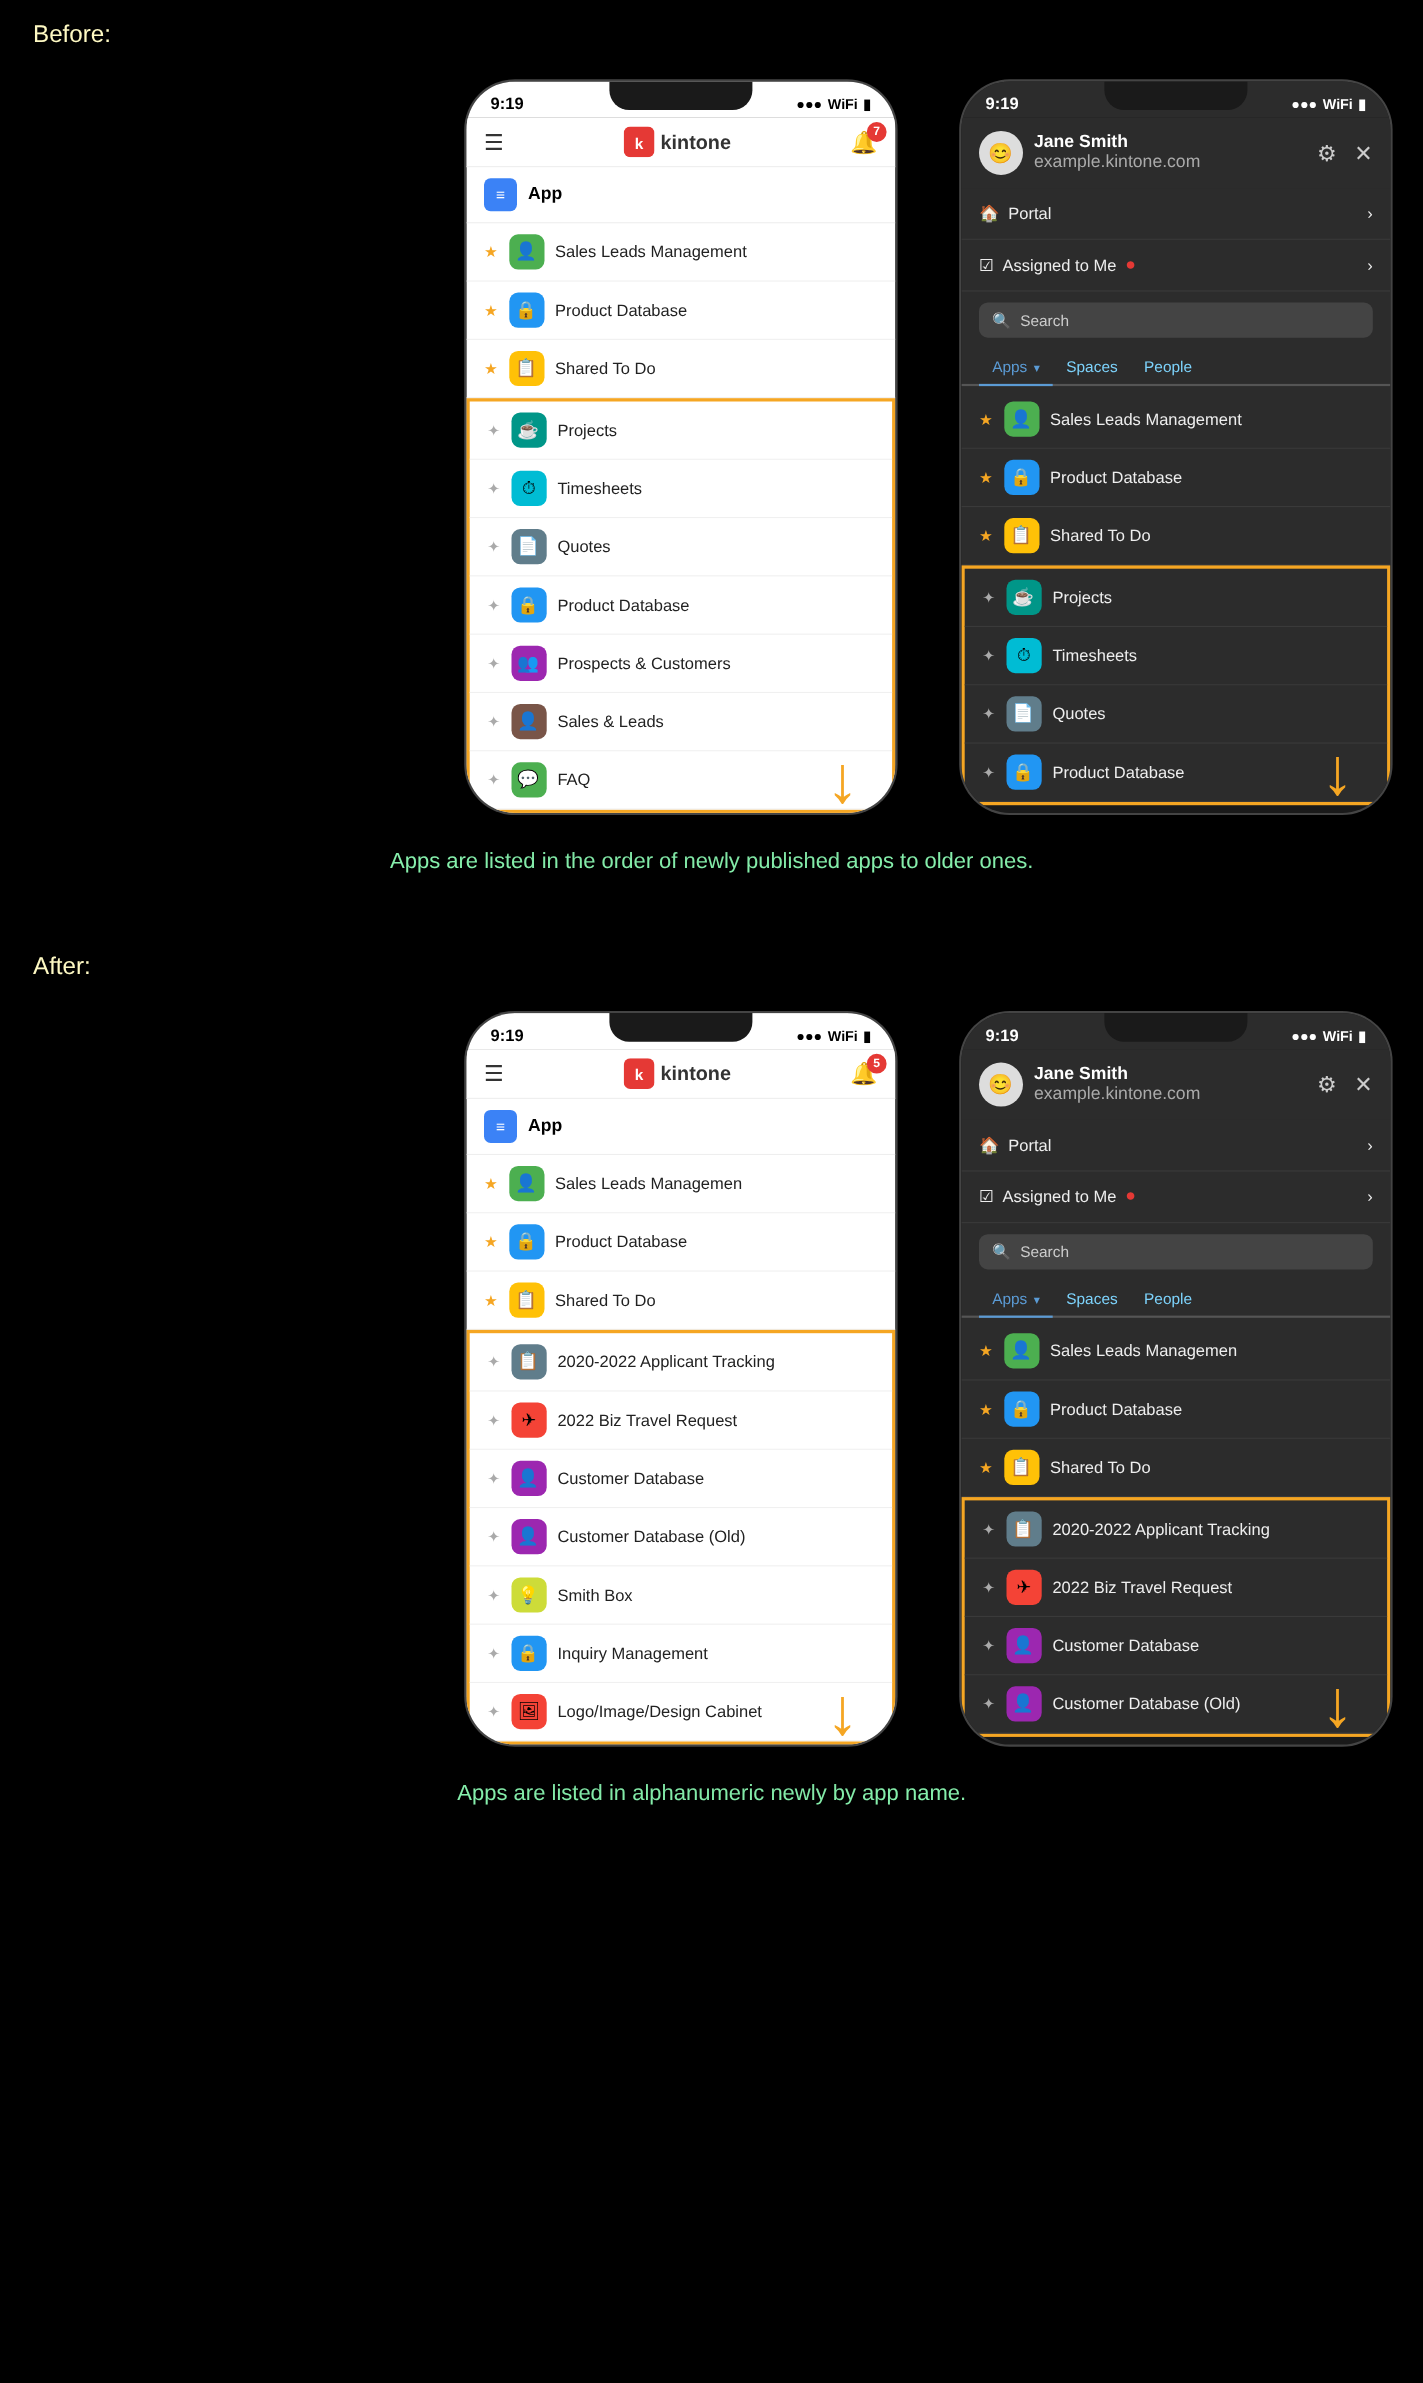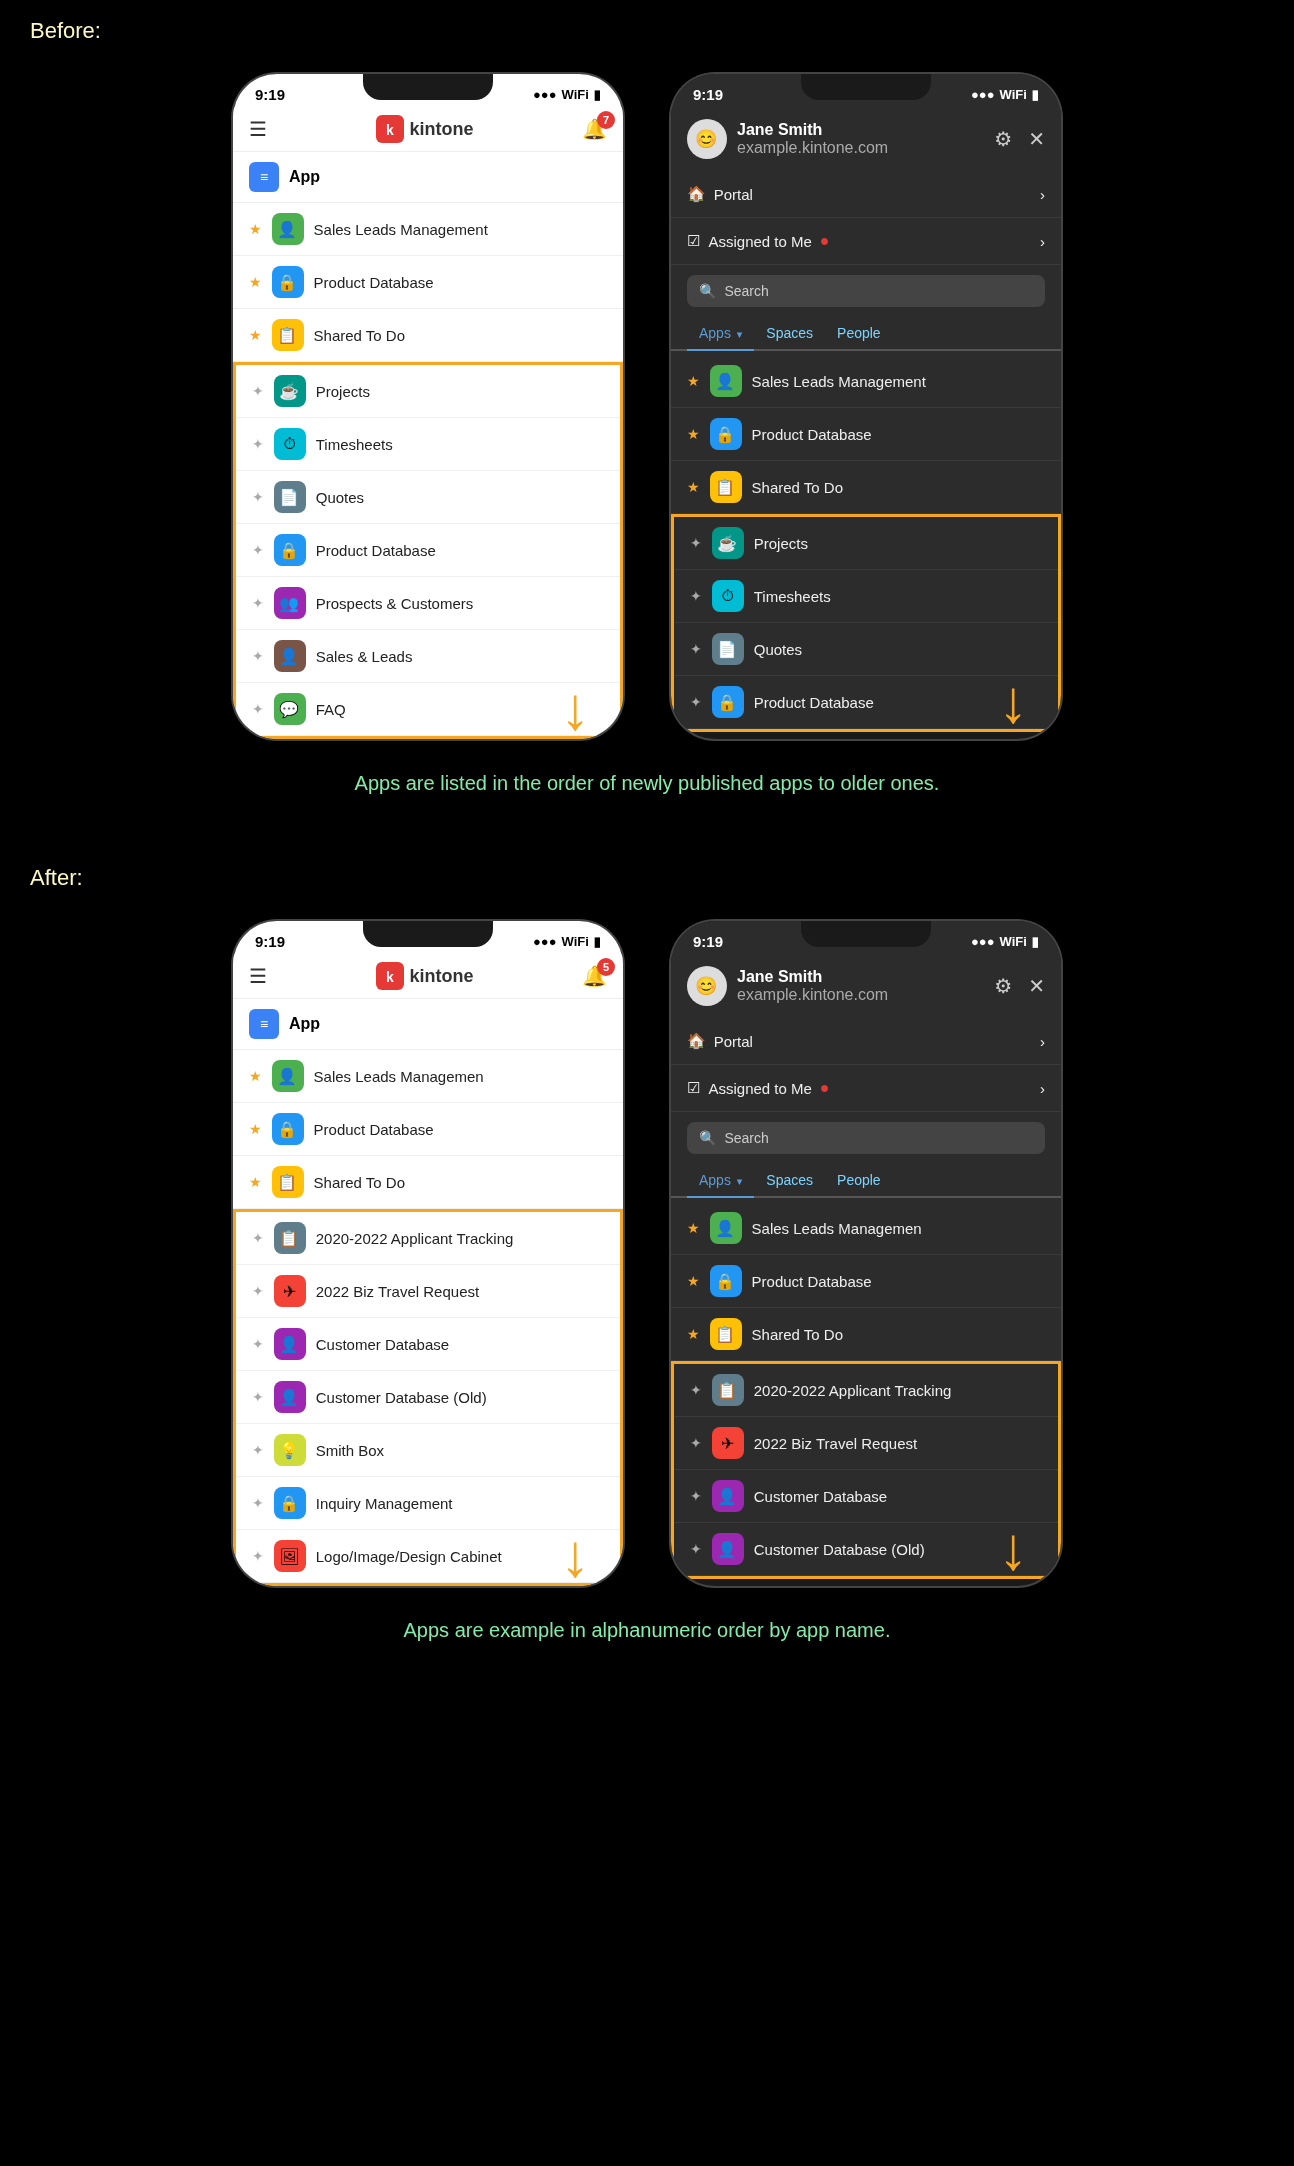--- a/index.html
+++ b/index.html
@@ -22,22 +22,22 @@
       color: #86efac;
       font-size: 20px;
       text-align: center;
       padding: 10px 60px;
       font-weight: 500;
       line-height: 1.4;
     }
 
     .phones-row {
       display: flex;
-      justify-content: center;
-      gap: 48px;
+      justify-content: flex-end;
+      gap: 60px;
       padding: 20px 30px;
     }
 
     
     .phone {
       width: 390px;
       background: #1a1a1a;
       border-radius: 44px;
       overflow: hidden;
       position: relative;
@@ -719,14 +719,14 @@
             <div class="app-icon icon-purple">👤</div>
             <span class="app-name dark">Customer Database (Old)</span>
             <div style="position:absolute;right:30px;top:50%;transform:translateY(-50%);font-size:60px;color:#f5a623;line-height:1;">↓</div>
           </div>
         </div>
       </div>
     </div>
 
   </div>
 
-  <div class="caption">Apps are example in alphanumeric order by app name.</div>
+  <div class="caption">Apps are listed in alphanumeric newly by app name.</div>
 </div>
 
 </body></html>

